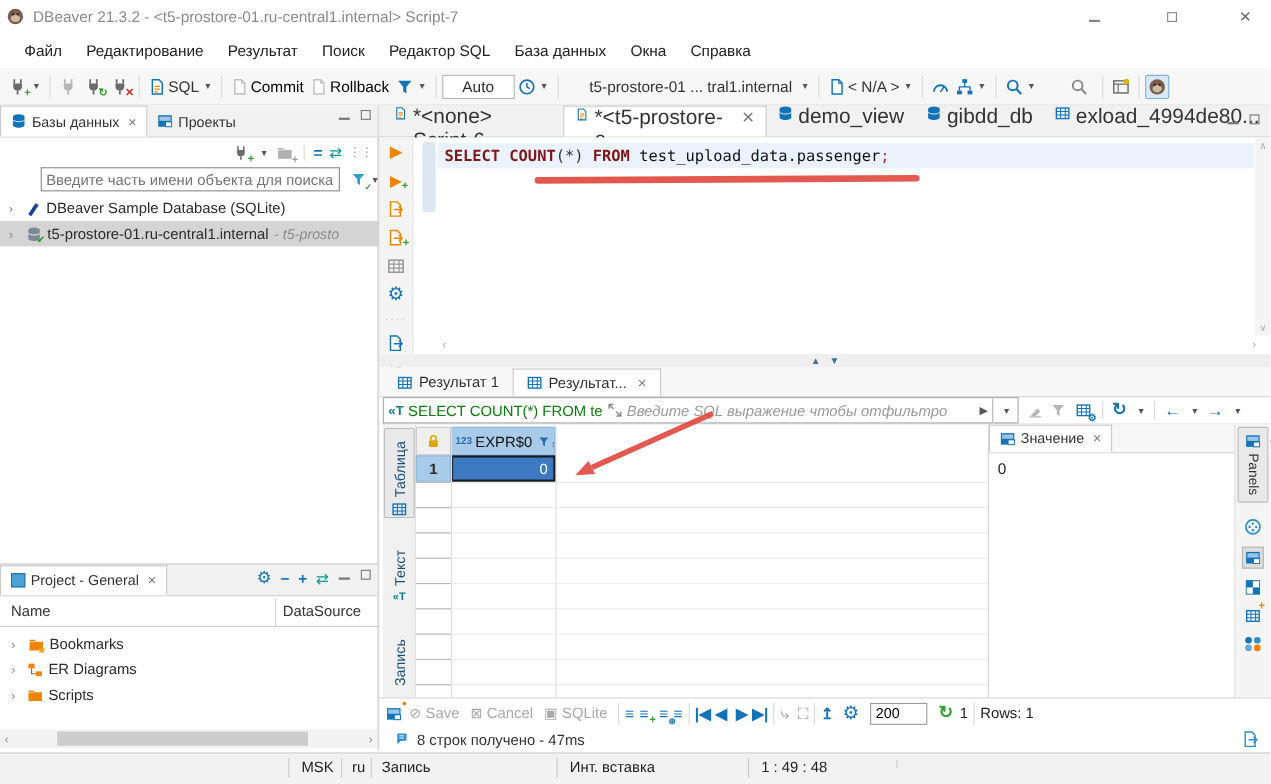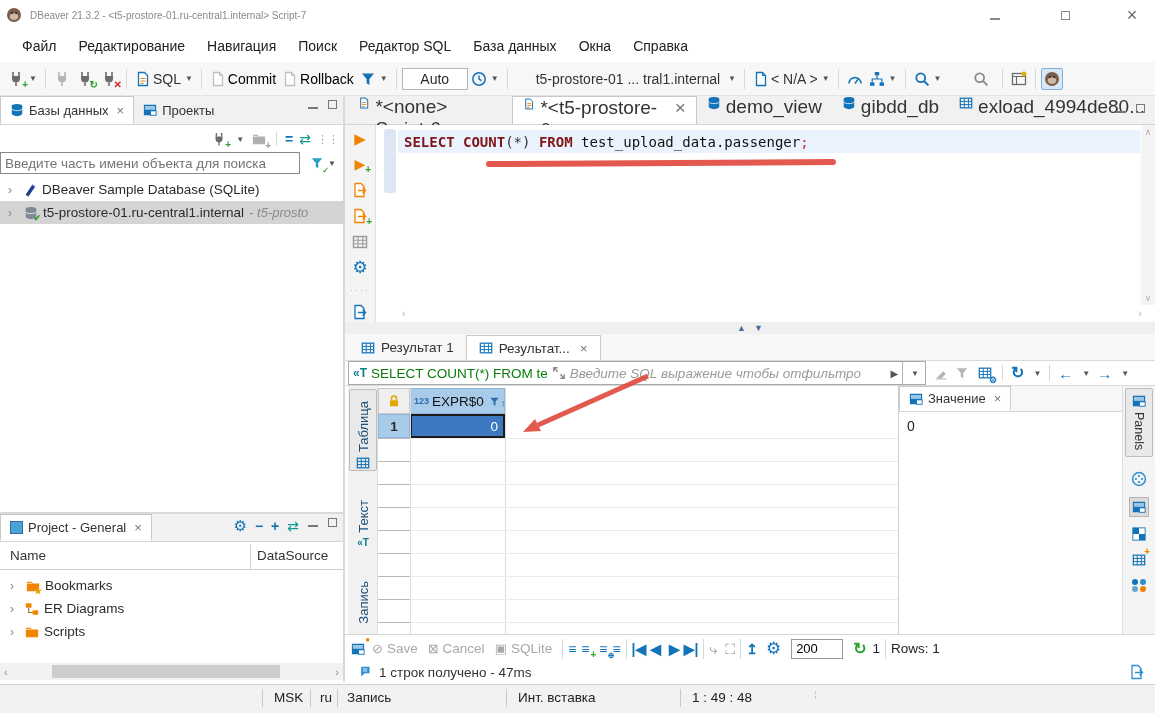--- a/index.html
+++ b/index.html
@@ -16,21 +16,21 @@
   .glyph { font-size:14px; line-height:1; display:inline-block; }
   .dd { font-size:8px; color:#555; margin-left:2px; }
   .blue { color:#1273b8; } .green { color:#2ea12e; } .orange { color:#f08300; }
   .grayic { color:#9a9a9a; } .redic { color:#cc3322; } .teal { color:#0c7f8f; }
   .sep { width:1px; height:20px; background:#d8d8d8; margin:0 5px; flex:none; }
   .btn-min { width:10px; height:9px; border-bottom:2px solid #777; display:inline-block; }
   .btn-max { width:9px; height:9px; border:1.5px solid #777; display:inline-block; }
 
   
   .titlebar { left:0; top:0; width:1155px; height:30px; background:#fff; display:flex; align-items:center; padding-left:6px; }
-  .titlebar .title { color:#8a8a8a; font-size:10px; margin-left:8px; }
+  .titlebar .title { color:#8a8a8a; font-size:14px; margin-left:8px; }
   .winctl { position:absolute; top:0; height:30px; display:flex; align-items:center; justify-content:center; width:46px; color:#666; }
 
   
   .menubar { left:0; top:30px; width:1155px; height:32px; background:#fff; display:flex; align-items:center; padding-left:22px; gap:22px; font-size:14px; color:#222; }
   .menubar span { cursor:default; }
 
   
   .toolbar { left:0; top:62px; width:1155px; height:34px; background:#f7f7f7; border-bottom:1px solid #e2e2e2; display:flex; align-items:center; padding:0 4px; }
   .tbtn { display:inline-flex; align-items:center; padding:2px 3px; gap:2px; }
   .tlabel { font-size:14px; color:#333; }
@@ -43,21 +43,21 @@
   .ptab { display:flex; align-items:center; gap:5px; height:100%; padding:0 9px; color:#333; border-right:1px solid #e0e0e0; }
   .ptab.active { background:#fff; border:1px solid #c9c9c9; border-bottom:1px solid #fff; }
   .ptab .close { color:#777; font-size:13px; margin-left:3px; }
 
   
   .dbpanel { left:0; top:96px; width:345px; height:416px; background:#fff; border-right:2px solid #d9d9d9; }
   .dbpanel .ptabbar { height:29px; }
   .paneltools { position:absolute; right:6px; top:4px; display:flex; gap:10px; align-items:center; color:#777; }
   .dbtools { position:absolute; top:33px; right:4px; display:flex; align-items:center; gap:6px; height:20px; }
   .searchrow { position:absolute; top:55px; left:0; width:345px; height:24px; display:flex; align-items:center; }
-  .searchrow input { width:300px; height:22px; border:1px solid #8a8a8a; font-size:13.5px; padding:0 4px; color:#333; font-family:"Liberation Sans",sans-serif; }
+  .searchrow input { width:300px; height:22px; border:1px solid #8a8a8a; font-size:13.5px; padding:0 4px; color:#333; font-family:"Liberation Sans",sans-serif;margin-left:37px; }
   .treerow { position:absolute; left:0; width:345px; height:23px; display:flex; align-items:center; gap:5px; padding-left:8px; white-space:nowrap; overflow:hidden; }
   .treerow .chev { color:#888; font-size:12px; width:10px; }
   .treerow.sel { background:#d4d4d4; }
   .suffix { color:#8a8a8a; font-style:italic; }
 
   
   .projpanel { left:0; top:512px; width:345px; height:170px; background:#fff; border-top:2px solid #d9d9d9; border-right:2px solid #d9d9d9; }
   .projpanel .ptabbar { height:28px; }
   .projhead { position:absolute; top:30px; left:0; width:345px; height:26px; border-bottom:1px solid #cfcfcf; font-size:13.5px; color:#333; }
   .projtree .treerow { padding-left:10px; }
@@ -260,21 +260,21 @@
       <span class="btn-min" style="border-color:#888"></span>
     </div>
   <div class="abs winctl" style="left:1042px">
       <span class="btn-max" style="border-color:#888"></span>
     </div>
   <div class="abs winctl" style="left:1109px; font-size:18px">×</div>
 
   <div class="abs menubar">
     <span>Файл</span>
     <span>Редактирование</span>
-    <span>Навигация</span>
+    <span>Результат</span>
     <span>Поиск</span>
     <span>Редактор SQL</span>
     <span>База данных</span>
     <span>Окна</span>
     <span>Справка</span>
   </div>
 
   <div class="abs toolbar">
     <span class="tbtn">
         <span class="ico">
@@ -816,21 +816,21 @@
     <span class="glyph green" style="font-size:16px;font-weight:bold;margin-left:10px">↻</span>
     <span style="margin-left:6px;font-size:13.5px;color:#222">1</span>
     <span class="sep"></span>
     <span style="font-size:13.5px;color:#222">Rows: 1</span>
   </div>
 
   <div class="abs resstatus">
     <svg class="i14" style="color:#2b8fd0">
         <use href="#s-pin"></use>
       </svg>
-    <span>1 строк получено - 47ms</span>
+    <span>8 строк получено - 47ms</span>
     <svg class="i" style="color:#2b8fd0;position:absolute;right:10px">
         <use href="#s-docout"></use>
       </svg>
   </div>
 
   <div class="abs statusbar">
     <span class="sbsep" style="left:262px"></span>
     <span class="sbitem" style="left:274px">MSK</span>
     <span class="sbsep" style="left:310px"></span>
     <span class="sbitem" style="left:320px">ru</span>

